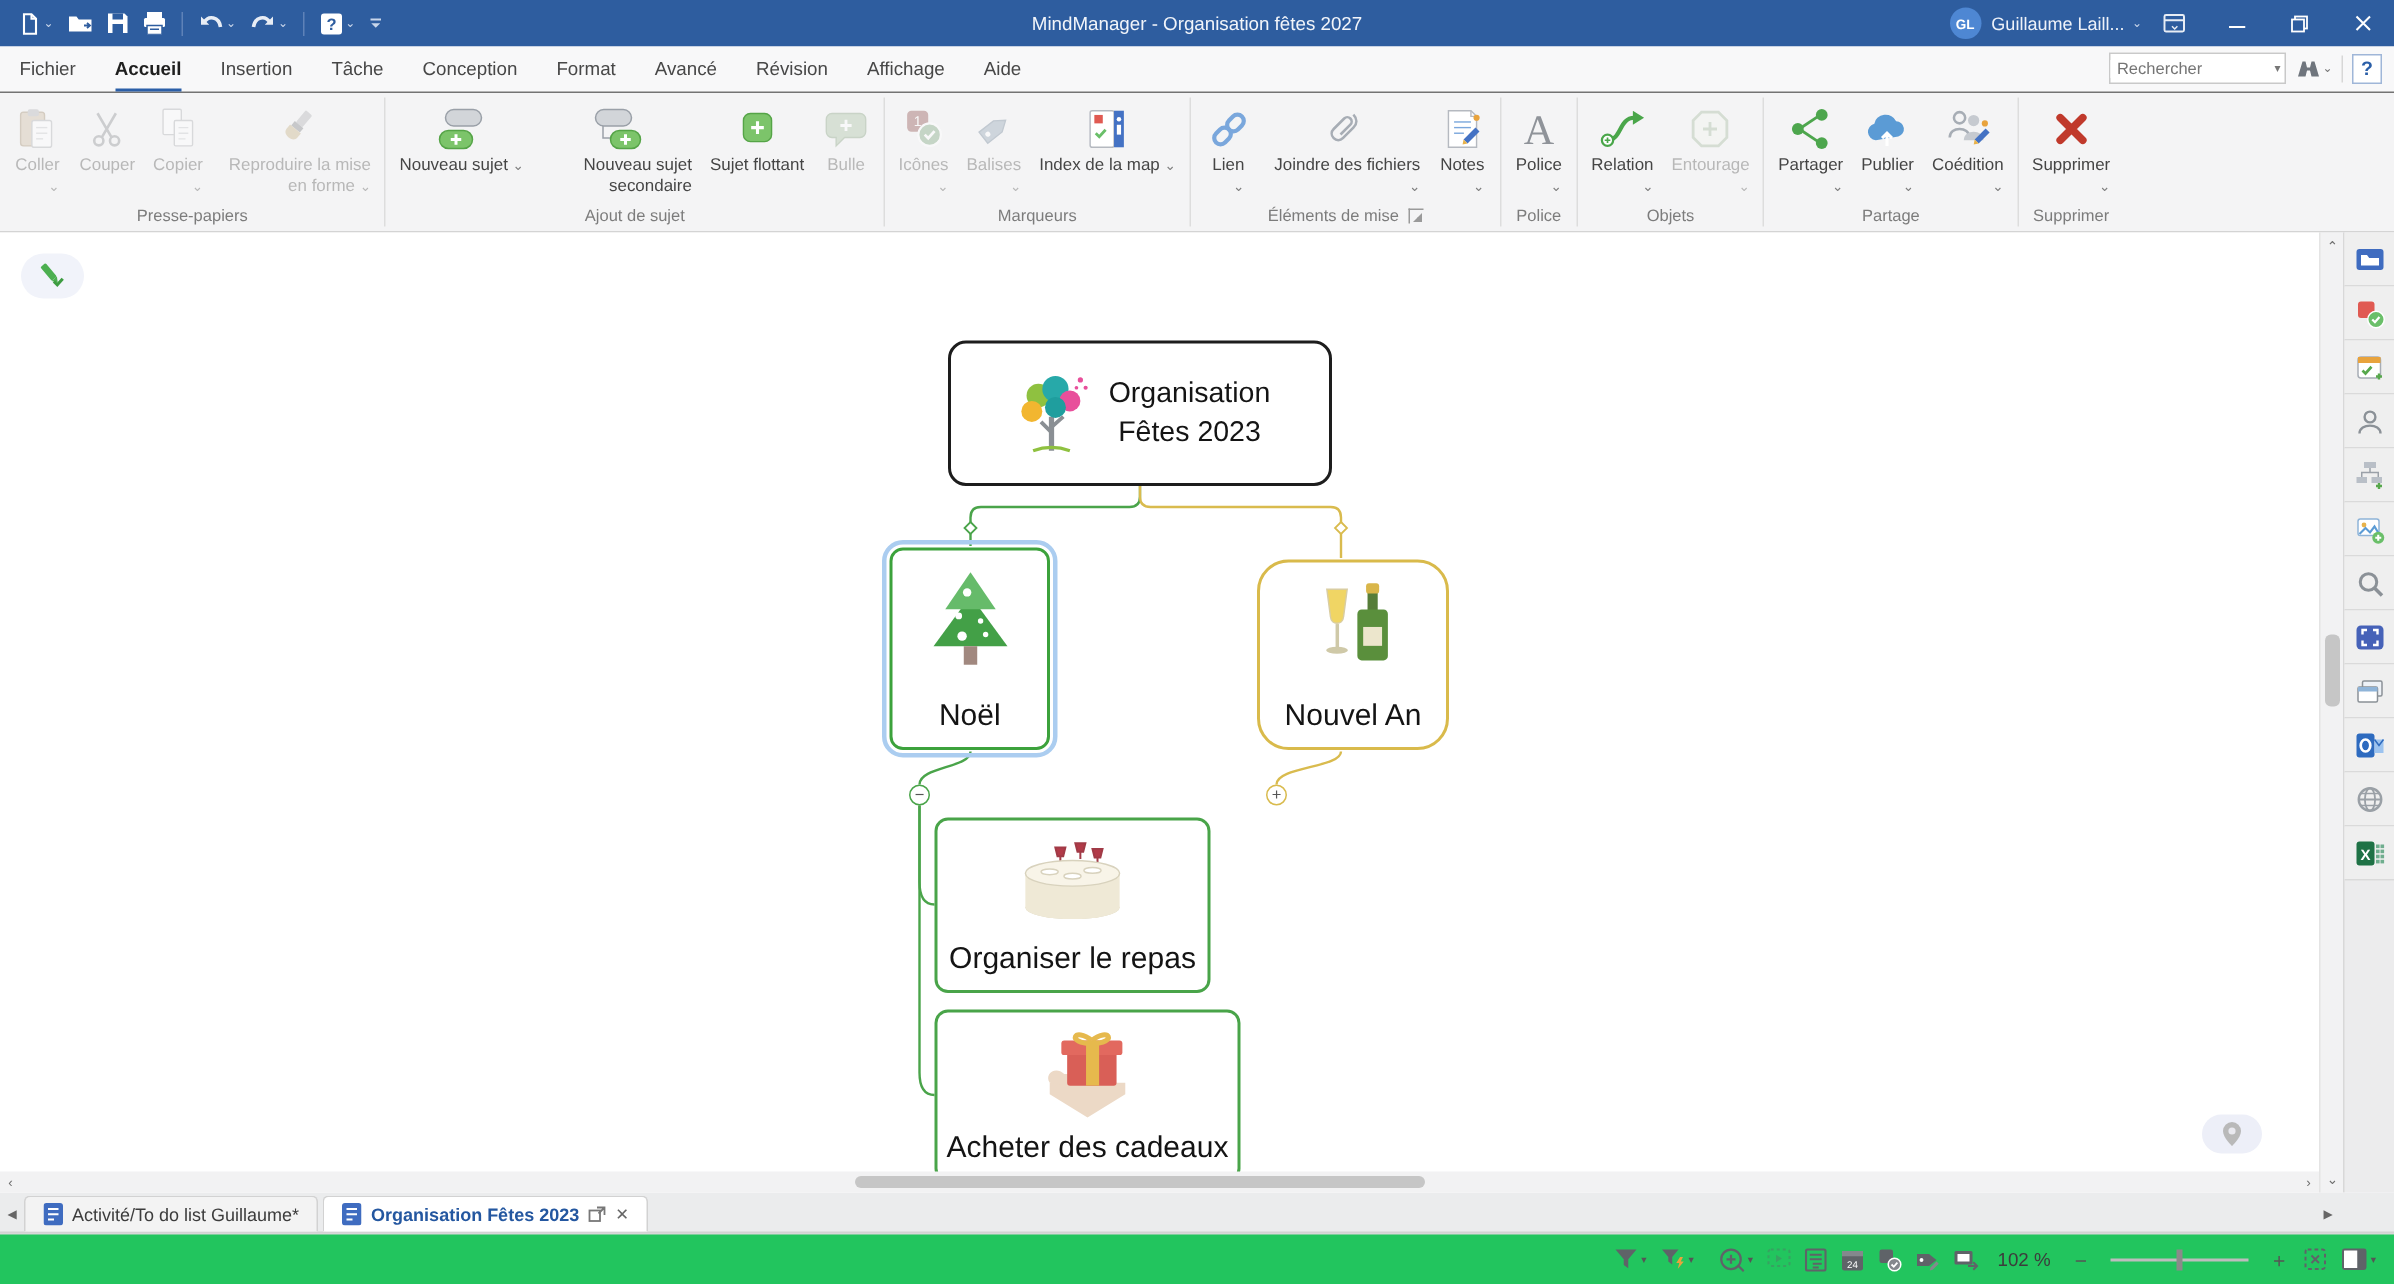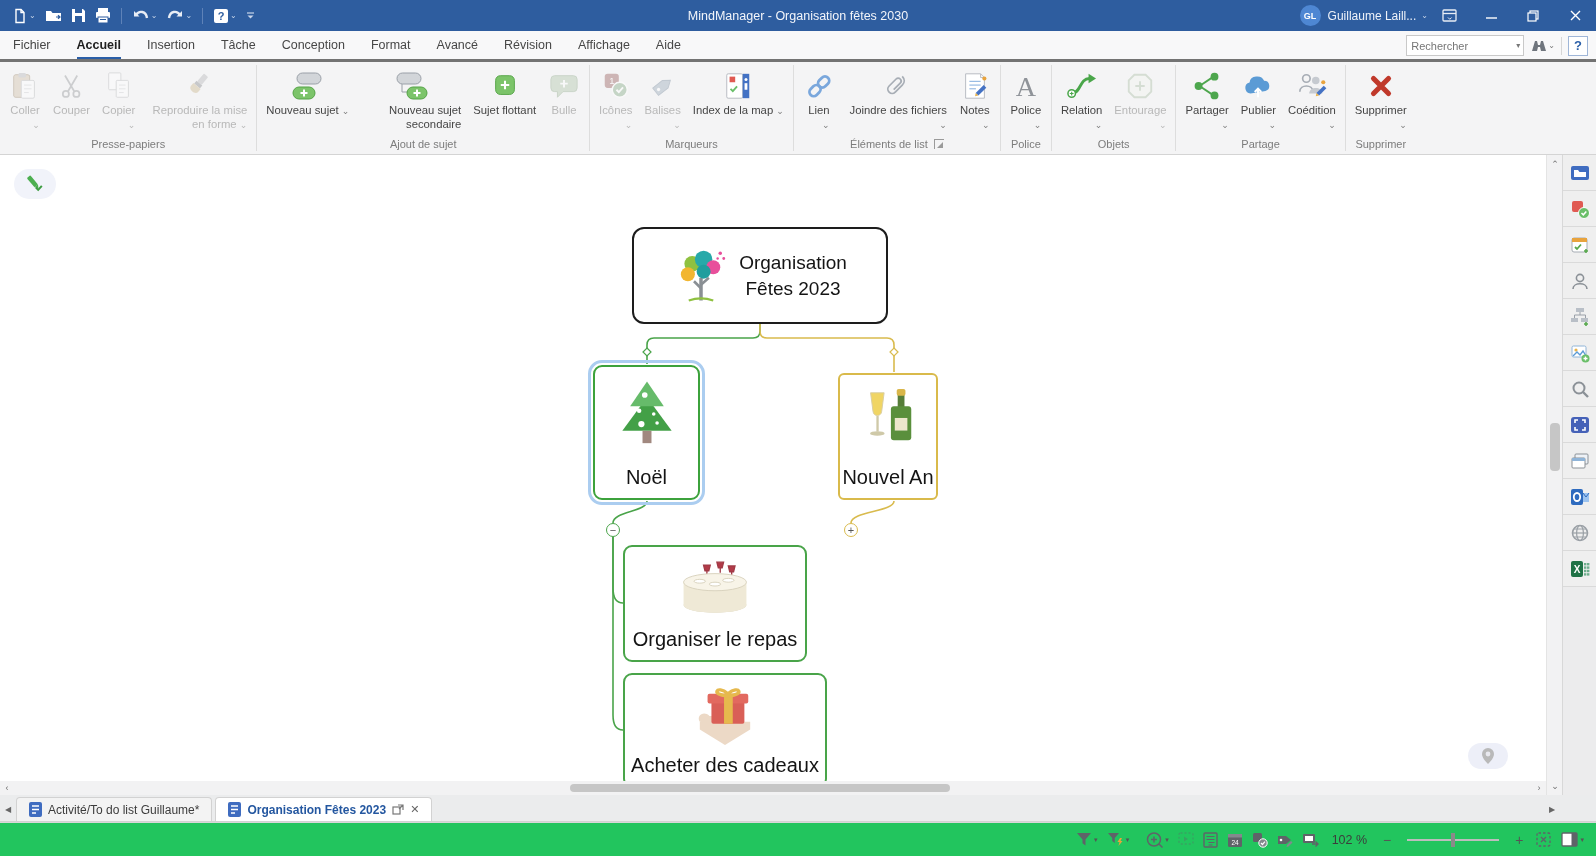--- a/index.html
+++ b/index.html
@@ -12,21 +12,21 @@
   .qbtn{height:26px;display:flex;align-items:center;justify-content:center;padding:0 4px}
   .tchev{font-size:8px;color:#c9d6ea;margin-left:1px}
   .tsep{width:1px;height:16px;background:#5e82b8;margin:0 5px}
   .title-text{position:absolute;left:0;right:0;text-align:center;font-size:12.5px;color:#f2f5fa;pointer-events:none}
   .tb-right{margin-left:auto;display:flex;align-items:center;height:31px}
   .avatar{width:21px;height:21px;border-radius:50%;background:#4e87d3;font-size:9px;font-weight:bold;display:flex;align-items:center;justify-content:center;margin-right:7px}
   .username{font-size:12px;color:#eef2f9;margin-right:4px;max-width:120px;white-space:nowrap;overflow:hidden}
   .winbtn{width:42px;height:31px;display:flex;align-items:center;justify-content:center}
 
   
-  .menubar{height:31px;background:#f8f8f9;border-bottom:3px solid #737373;display:flex;align-items:stretch;position:relative}
+  .menubar{height:31px;background:#f8f8f9;border-bottom:1px solid #737373;display:flex;align-items:stretch;position:relative}
   .mtab{margin:0 13px;font-size:12.5px;color:#474747;display:flex;align-items:center;border-bottom:2px solid transparent;padding-top:2px}
   .mtab.active{font-weight:bold;color:#1f1f1f;border-bottom:2px solid #2b5fa8}
   .menu-right{position:absolute;right:8px;top:4px;display:flex;align-items:center;gap:6px}
   .searchbox{width:118px;height:21px;border:1px solid #c9c9c9;background:#fff;display:flex;align-items:center}
   .searchbox input{flex:1;border:none;outline:none;font-size:11px;padding:0 4px;min-width:0;color:#777}
   .searchbox .drop{font-size:8px;color:#777;padding-right:3px}
   .mr-sep{width:1px;height:18px;background:#d7d7d7}
   .helpbtn{width:20px;height:20px;border:1px solid #9fb6d8;color:#2b5fa8;background:#fff;font-size:13px;font-weight:bold;display:flex;align-items:center;justify-content:center}
 
   
@@ -52,21 +52,21 @@
   .pill{position:absolute;display:flex;align-items:center;justify-content:center;border-radius:15px;background:#f1f3fa}
   .coedit-pill{left:14px;top:14px;width:42px;height:30px}
   .pin-pill{left:1468px;top:588px;width:40px;height:26px;background:#edeff8}
 
   .node{position:absolute;background:#fff}
   .root-node{left:632px;top:72px;width:256px;height:97px;border:2px solid #1d1d1d;border-radius:12px;display:flex;align-items:center;justify-content:center;gap:10px}
   .root-title{font-size:19px;color:#141414;text-align:center;line-height:1.35}
   .topic{display:flex;flex-direction:column;align-items:center;justify-content:space-between;padding-top:10px}
   .topic-label{font-size:20px;color:#141414;padding-bottom:9px;white-space:nowrap}
   .noel{left:593px;top:210px;width:107px;height:135px;border:2px solid #3ca23c;border-radius:9px;outline:3px solid #abcdf0;outline-offset:2px}
-  .nouvelan{left:838px;top:218px;width:100px;height:127px;border:2px solid #d9ba4b;border-radius:6px}
+  .nouvelan{left:838px;top:218px;width:128px;height:127px;border:2px solid #d9ba4b;border-radius:21px}
   .repas{left:623px;top:390px;width:184px;height:117px;border:2px solid #49a449;border-radius:9px}
   .cadeaux{left:623px;top:518px;width:204px;height:115px;border:2px solid #49a449;border-radius:9px}
   .badge{position:absolute;width:14px;height:14px;border-radius:50%;background:#fff;font-size:11px;color:#555;display:flex;align-items:center;justify-content:center;line-height:1}
   .badge.green{border:1.4px solid #4aa44a;left:606px;top:368px}
   .badge.gold{border:1.4px solid #d9bb4e;left:844px;top:368px}
 
   .hscroll{position:absolute;left:0;bottom:0;width:1546px;height:14px;background:#f2f2f3;display:flex;align-items:center}
   .hs-arrow{width:14px;height:14px;font-size:9px;color:#6f6f6f;display:flex;align-items:center;justify-content:center}
   .hs-thumb{position:absolute;left:570px;top:3px;width:380px;height:8px;border-radius:4px;background:#c6c6c6}
   .hs-right{position:absolute;right:0;top:0}
@@ -151,21 +151,21 @@
         </svg>
       <span class="tchev">⌄</span>
     </div>
     <div class="qbtn">
       <svg width="9" height="9" viewBox="0 0 9 9">
           <line x1="1" y1="2" x2="8" y2="2" stroke="#c9d6ea" stroke-width="1.2"></line>
           <path d="M1.5 4.5 l3 3 3-3 z" fill="#c9d6ea"></path>
         </svg>
     </div>
   </div>
-  <div class="title-text">MindManager - Organisation fêtes 2030</div>
+  <div class="title-text">MindManager - Organisation fêtes 2027</div>
   <div class="tb-right">
     <div class="avatar">GL</div>
     <div class="username">Guillaume Laill...</div>
     <span class="tchev">⌄</span>
     <div class="winbtn">
       <svg width="15" height="13" viewBox="0 0 15 13">
           <rect x="1" y="1" width="13" height="11" rx="1" fill="none" stroke="#e8edf5" stroke-width="1.3"></rect>
           <line x1="1" y1="4.5" x2="14" y2="4.5" stroke="#e8edf5" stroke-width="1.3"></line>
           <path d="M6 8.5 l1.8 1.8 1.8-1.8" fill="none" stroke="#e8edf5"></path>
         </svg>
@@ -396,21 +396,21 @@
                 <rect x="19" y="14" width="4" height="12" fill="#4472c4"></rect>
                 <path d="M19 26 h4 l-2 3 z" fill="#e8b24a"></path>
               </g>
               <circle cx="26" cy="8" r="2.2" fill="#e8a33d"></circle>
             </svg>
         </div>
         <div class="rlabel"><span>Notes</span><br><span class="chev">⌄</span></div>
       </div>
     </div>
     <div class="rgrouplabel">
-        <span>Éléments de list</span>
+        <span>Éléments de mise</span>
         <span class="launcher"></span>
       </div>
   </div>
   <div class="rsep"></div>
 
   <div class="rgroup">
     <div class="rbuttons">
       <div class="rbtn">
         <div class="ricon">
           <svg width="30" height="32" viewBox="0 0 32 32">

